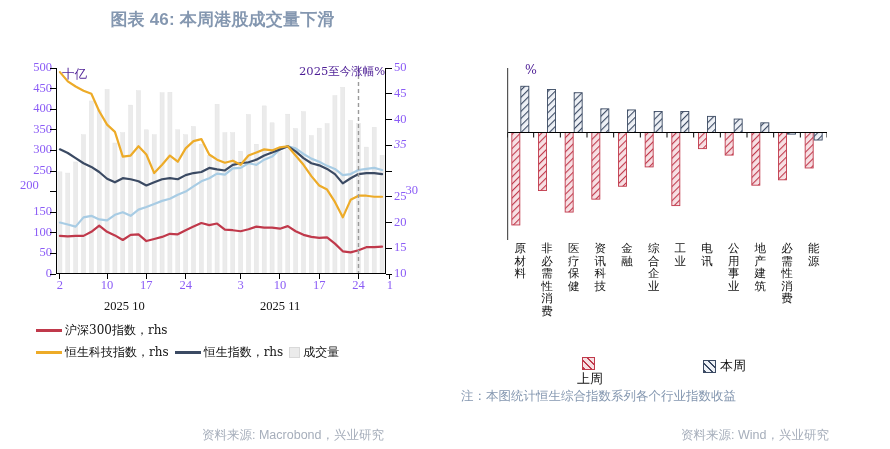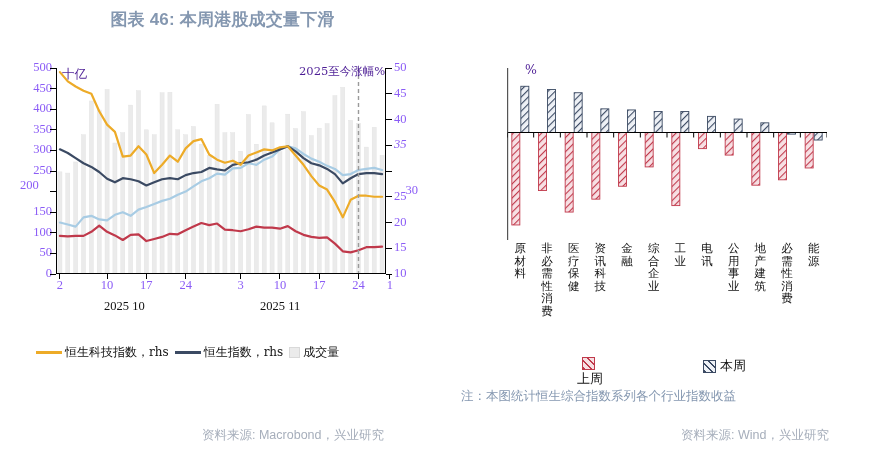--- a/index.html
+++ b/index.html
@@ -197,20 +197,24 @@
         <div class="" style="position:absolute;left:389.42857142857144px;top:274px;width:1px;height:5px;background:#000;"></div>
       </div>
 
     <div class="unit-lab cn" style="left:62px;top:66px;">十亿</div>
     <div class="unit-lab cn" style="left:299px;top:64px;font-size:11.5px;">2025至今涨幅%</div>
 
     <div class="xband" style="left:104px;top:299px;">2025 10</div>
     <div class="xband" style="left:260px;top:299px;">2025 11</div>
 
     <div class="legend-row" style="left:36px;top:322px;">
+      <span class="legend-item">
+        <span class="lg-line" style="background:#c0394b"></span>
+        <span class="lg-label">沪深300指数，rhs</span>
+      </span>
     </div>
 
     <div class="legend-row" style="left:36px;top:344px;">
       <span class="legend-item">
         <span class="lg-line" style="background:#edab28"></span>
         <span class="lg-label">恒生科技指数，rhs</span>
       </span>
       <span class="legend-item">
         <span class="lg-line" style="background:#3b4a63"></span>
         <span class="lg-label">恒生指数，rhs</span>

